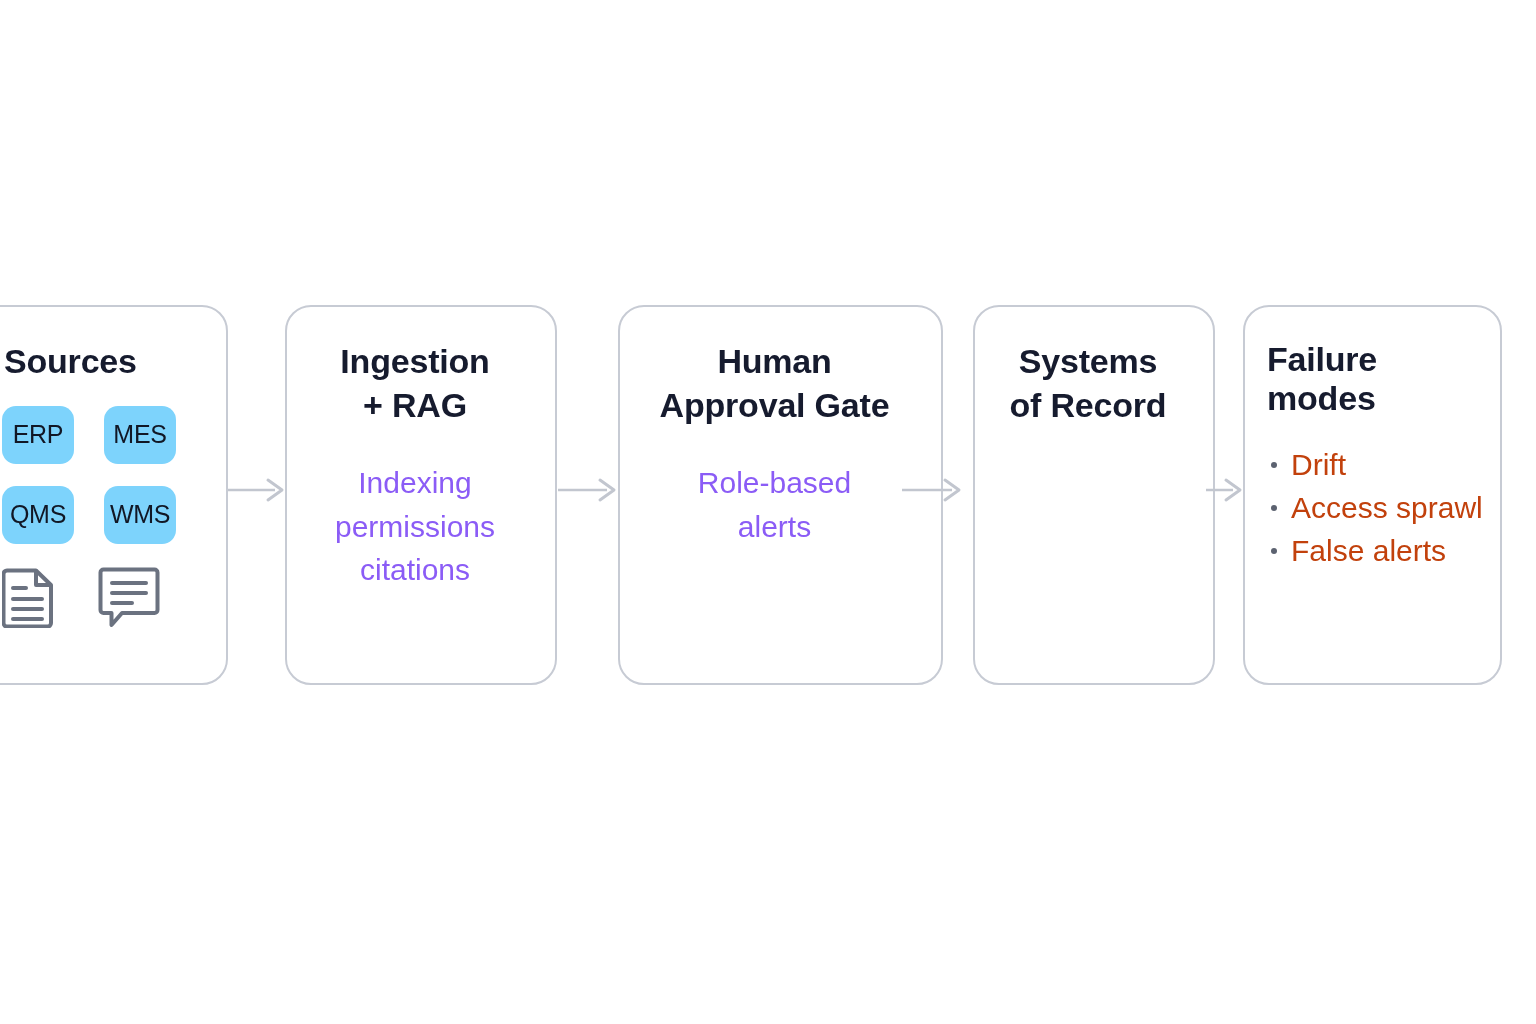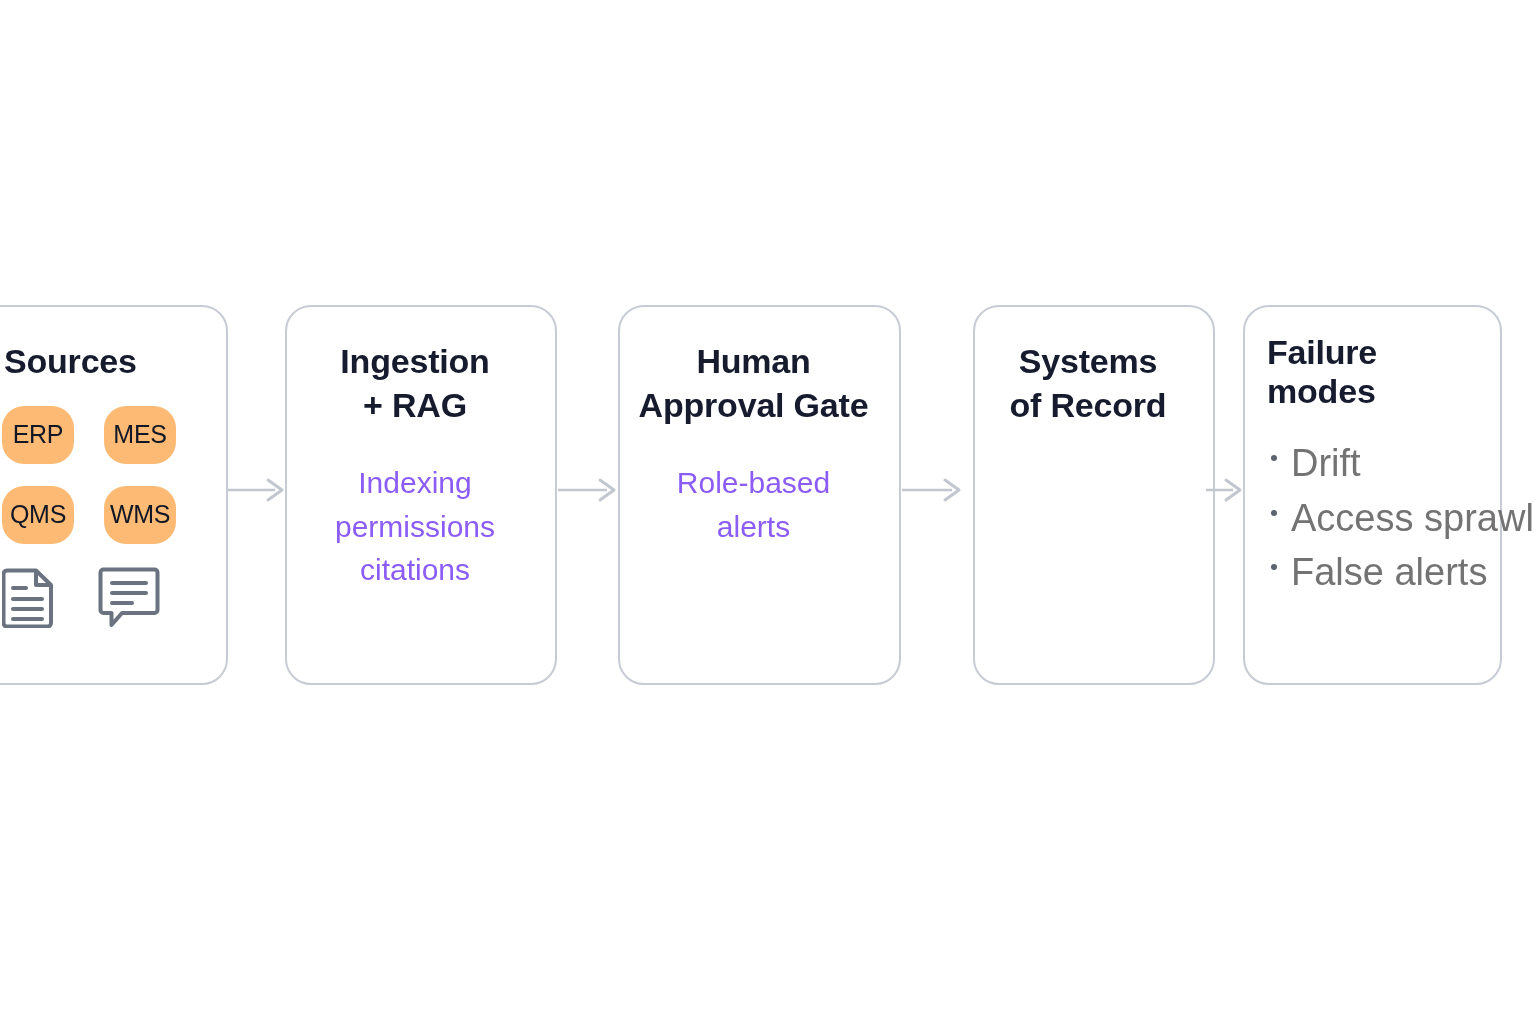--- a/index.html
+++ b/index.html
@@ -26,21 +26,21 @@
     top: 305px;
     height: 380px;
     background: #ffffff;
     border: 2px solid #c7cbd4;
     border-radius: 26px;
     overflow: visible;
   }
 
   .card-sources     { left: -78px;  width: 306px; }
   .card-ingestion   { left: 285px;  width: 272px; }
-  .card-approval    { left: 618px;  width: 283px; }
+  .card-approval    { left: 618px;  width: 325px; }
   .card-systems     { left: 973px;  width: 242px; }
   .card-failure     { left: 1243px; width: 259px; }
 
   .card-title {
     text-align: center;
     font-size: 34px;
     font-weight: bold;
     line-height: 1.28;
     color: #161b2e;
     letter-spacing: -0.2px;
@@ -67,22 +67,22 @@
     margin-top: 22px;
     padding-left: 78px;
     display: grid;
     grid-template-columns: 72px 72px;
     grid-gap: 22px 30px;
   }
 
   .chip {
     width: 72px;
     height: 58px;
-    background: #fdba74;
-    border-radius: 22px;
+    background: #7dd3fc;
+    border-radius: 14px;
     display: flex;
     align-items: center;
     justify-content: center;
     font-size: 25px;
     color: #111725;
     letter-spacing: -0.3px;
   }
 
   .icon-row {
     margin-top: 22px;
@@ -96,41 +96,41 @@
   
   .card-generic-inner {
     padding-top: 33px;
     padding-left: 12px;
     padding-right: 24px;
   }
   .card-generic-inner .card-body { margin-top: 34px; }
 
   
   .failure-inner {
-    padding-top: 26px;
+    padding-top: 33px;
     padding-left: 22px;
     padding-right: 10px;
   }
   .failure-title {
     text-align: left;
     font-size: 34px;
     font-weight: bold;
     color: #161b2e;
     letter-spacing: -0.2px;
   }
   .bullet-list {
     margin-top: 25px;
     list-style: none;
   }
   .bullet-list li {
     position: relative;
     padding-left: 24px;
-    font-size: 38px;
+    font-size: 30px;
     line-height: 1.44;
-    color: #737373;
+    color: #c2410c;
     white-space: nowrap;
   }
   .bullet-list li.wrap { white-space: normal; }
   .bullet-list li::before {
     content: "";
     position: absolute;
     left: 4px;
     top: 19px;
     width: 6px;
     height: 6px;

